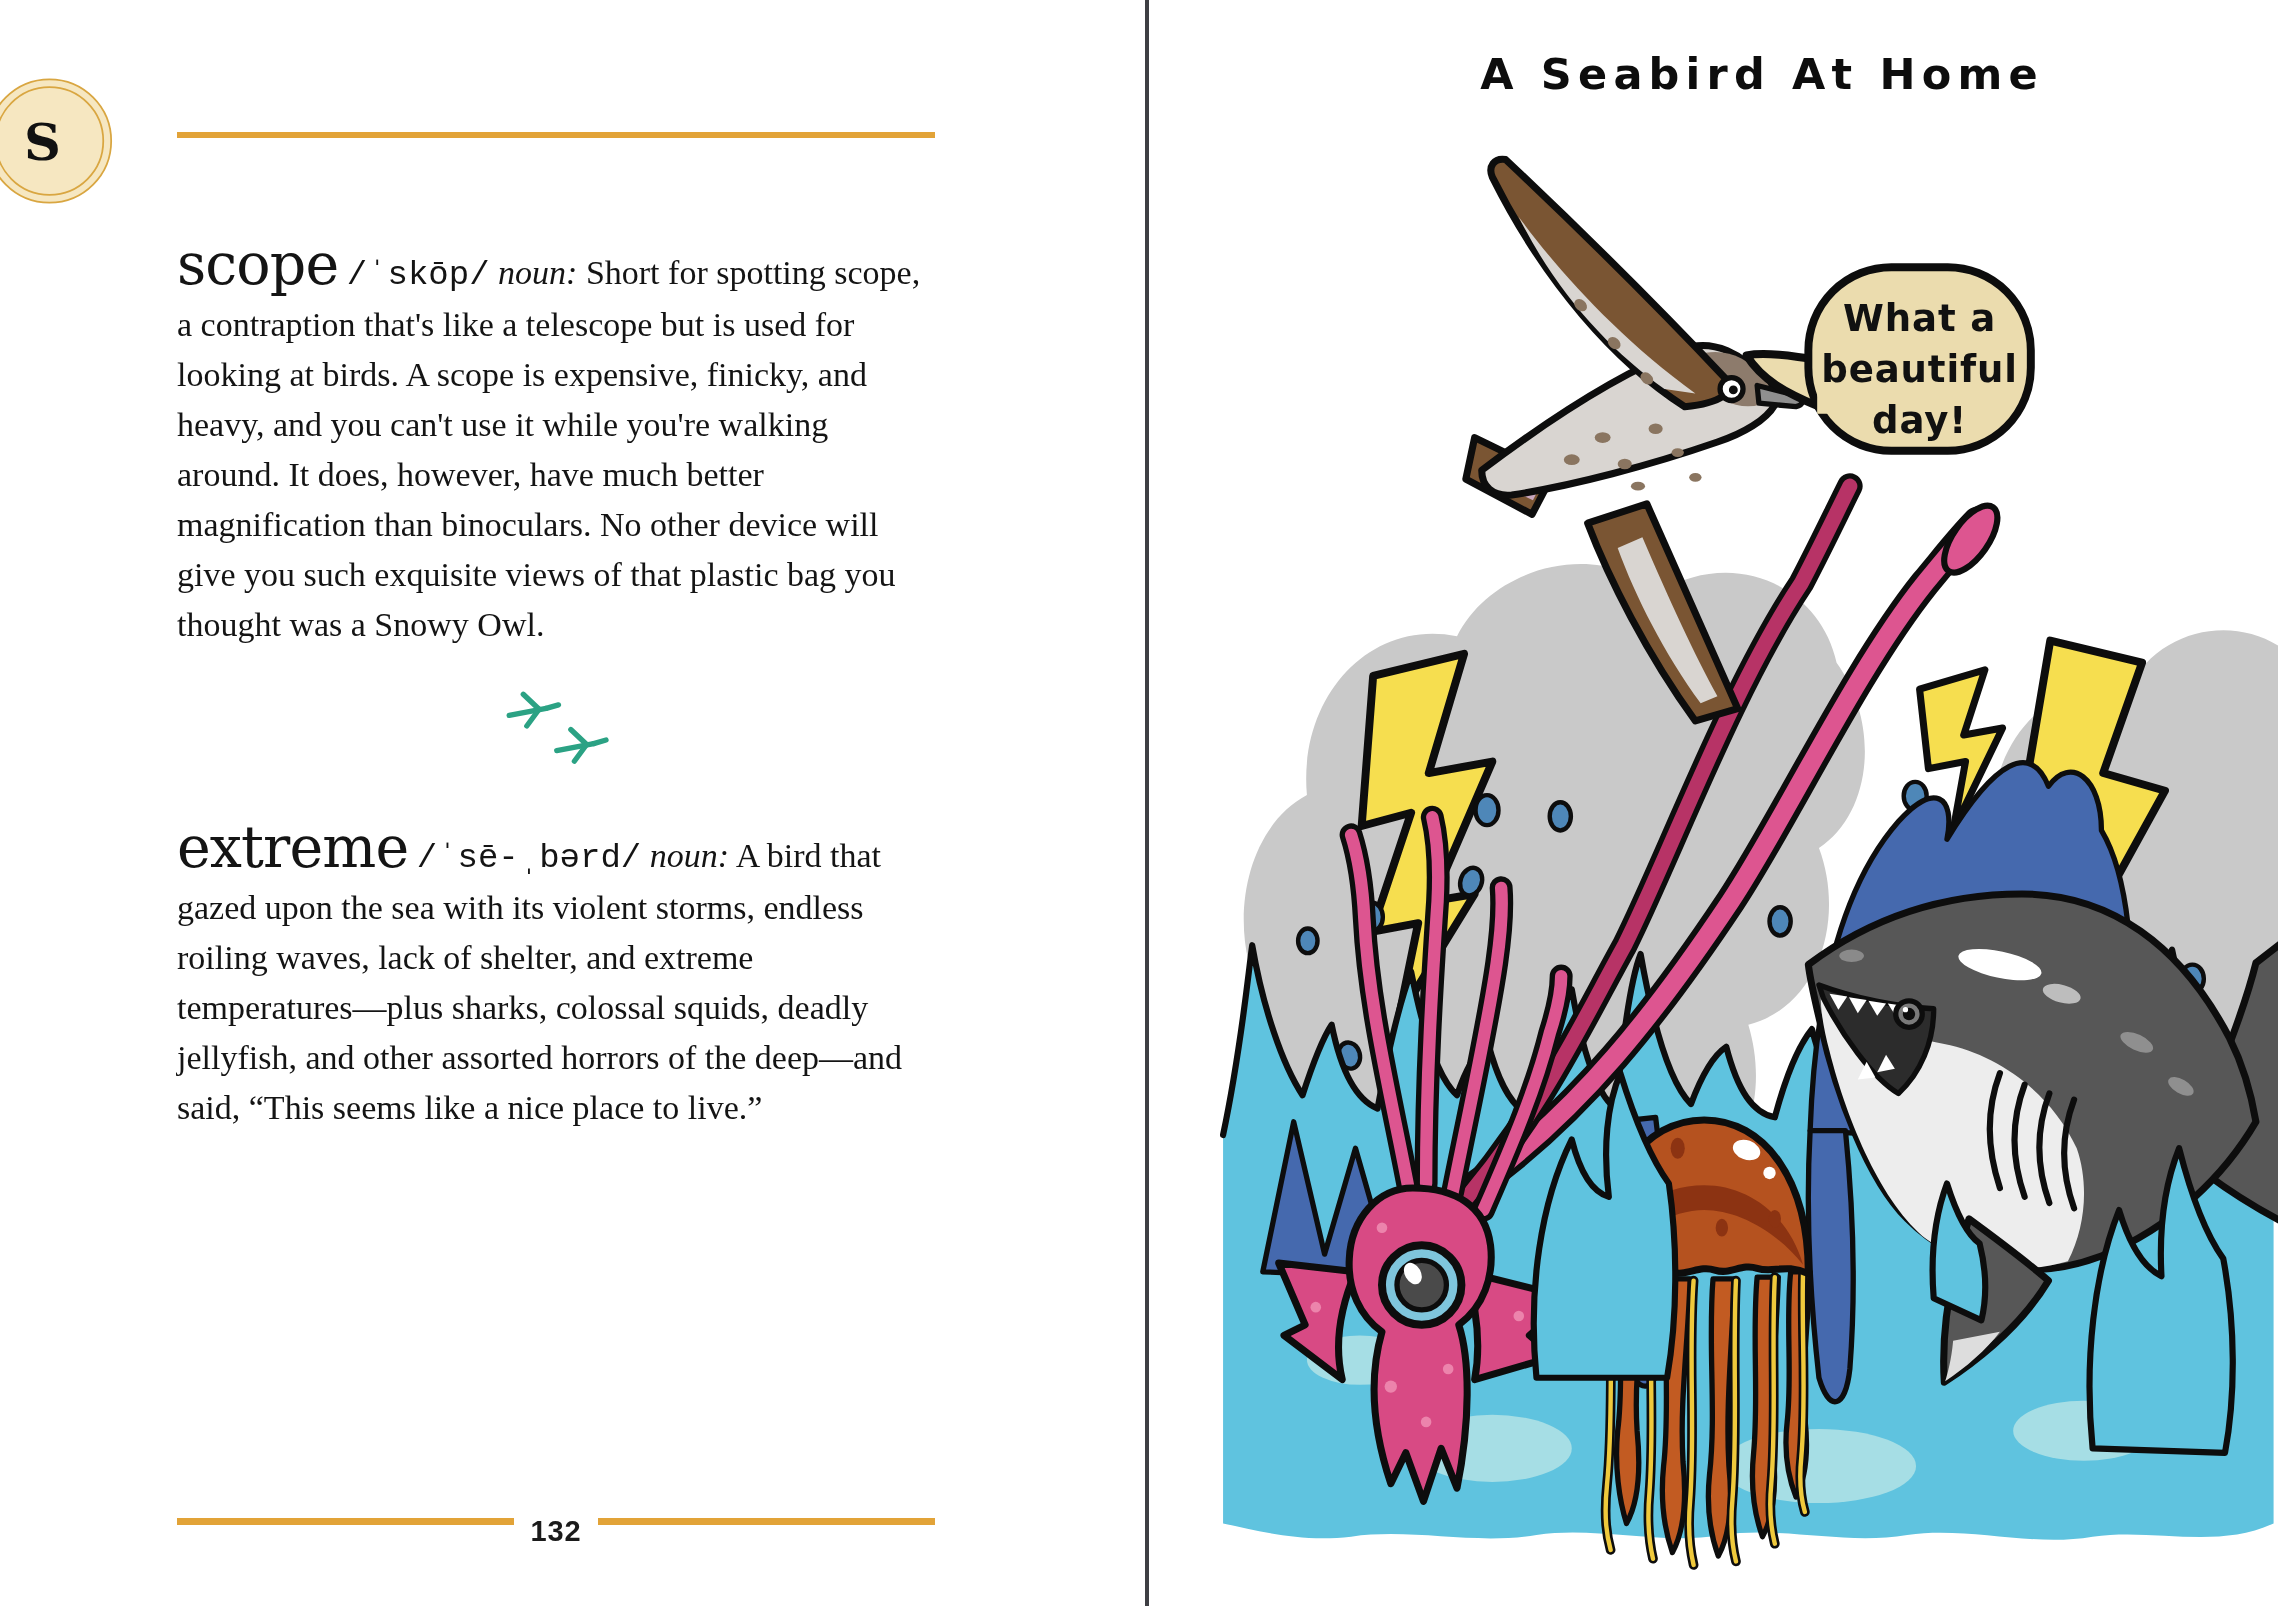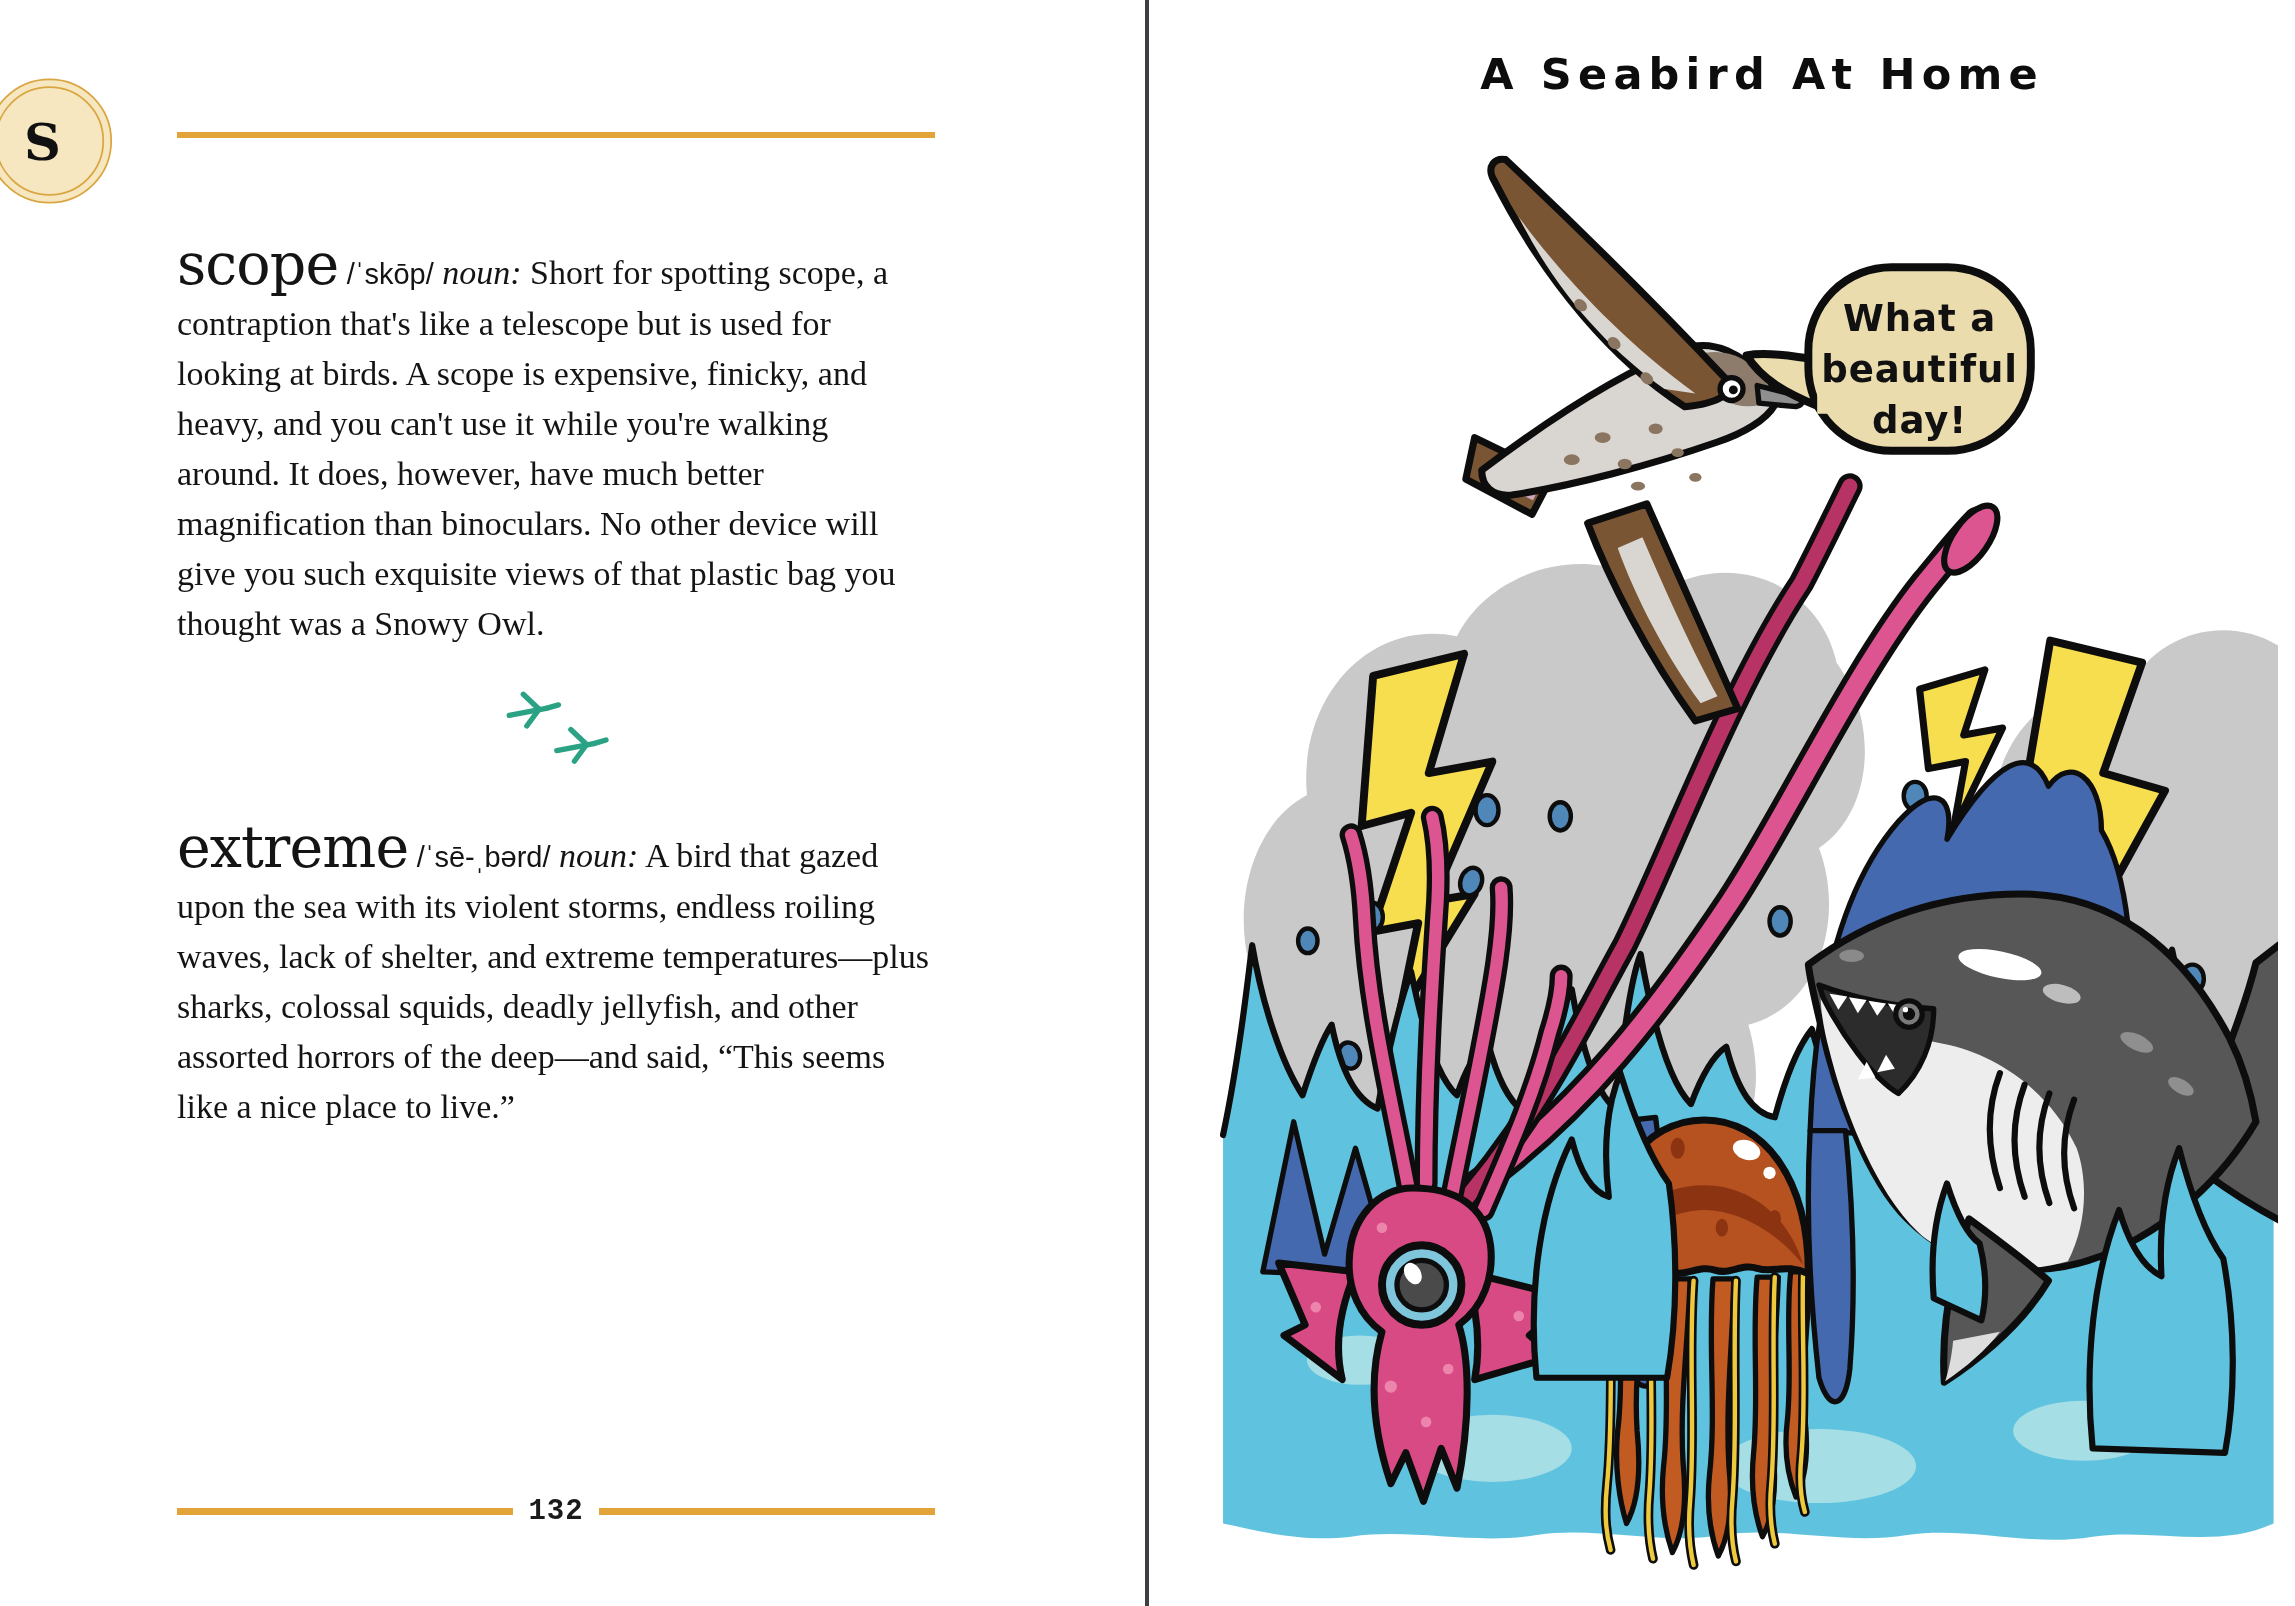--- a/index.html
+++ b/index.html
@@ -3,29 +3,29 @@
 <meta charset="utf-8">
 <style>
   html,body{margin:0;padding:0;background:#ffffff;}
   #page{position:relative;width:2295px;height:1607px;background:#ffffff;overflow:hidden;
         font-family:"Liberation Serif",serif;color:#141414;}
   
   .s-badge{position:absolute;left:-14px;top:74px;width:134px;height:134px;}
   .top-rule{position:absolute;left:177px;top:132px;width:758px;height:6.2px;background:#E2A338;}
   .entry{position:absolute;left:177px;width:759px;font-size:34px;line-height:50px;}
   .entry .word{font-family:"DejaVu Serif",serif;font-weight:normal;font-size:57px;letter-spacing:-0.9px;}
-  .entry .pron{font-family:Liberation Sans, sans-serif;font-size:29px;}
+  .entry .pron{font-family:Liberation Mono, monospace;font-size:34px;}
   .entry .pos{font-weight:normal;font-style:italic;}
   #entry-scope{top:205px;}
   #entry-seabird{top:788px;}
   .footprints{position:absolute;left:500px;top:689px;width:124px;height:81px;}
   .folio{position:absolute;left:177px;top:1495px;width:758px;display:flex;align-items:center;gap:16px;}
   .folio .rule{flex:1;height:6.2px;background:#E2A338;}
-  .folio .num{font-family:Liberation Mono, monospace;font-weight:bold;font-size:29px;color:#1b1b1b;
-              letter-spacing:0.9px;}
+  .folio .num{font-family:Liberation Sans, sans-serif;font-weight:bold;font-size:29px;color:#1b1b1b;
+              letter-spacing:0.9px;margin-top:20px;}
   
   .divider{position:absolute;left:1145px;top:0;width:4.4px;height:1607px;background:#3E3F44;}
   
   .illus-title{position:absolute;left:1150px;top:49px;width:1144px;text-align:center;
                font-family:"DejaVu Sans",sans-serif;font-weight:bold;font-size:43px;
                letter-spacing:6.2px;color:#0d0d0d;padding-left:40px;}
   .illustration{position:absolute;left:1201px;top:124px;width:1077px;height:1457px;}
   svg text.bubble-line{font-family:"DejaVu Sans",sans-serif;font-weight:bold;font-size:42px;
                        letter-spacing:1px;fill:#111;}
   svg text.badge-letter{font-family:"DejaVu Serif",serif;font-weight:bold;font-size:58px;fill:#111;}

